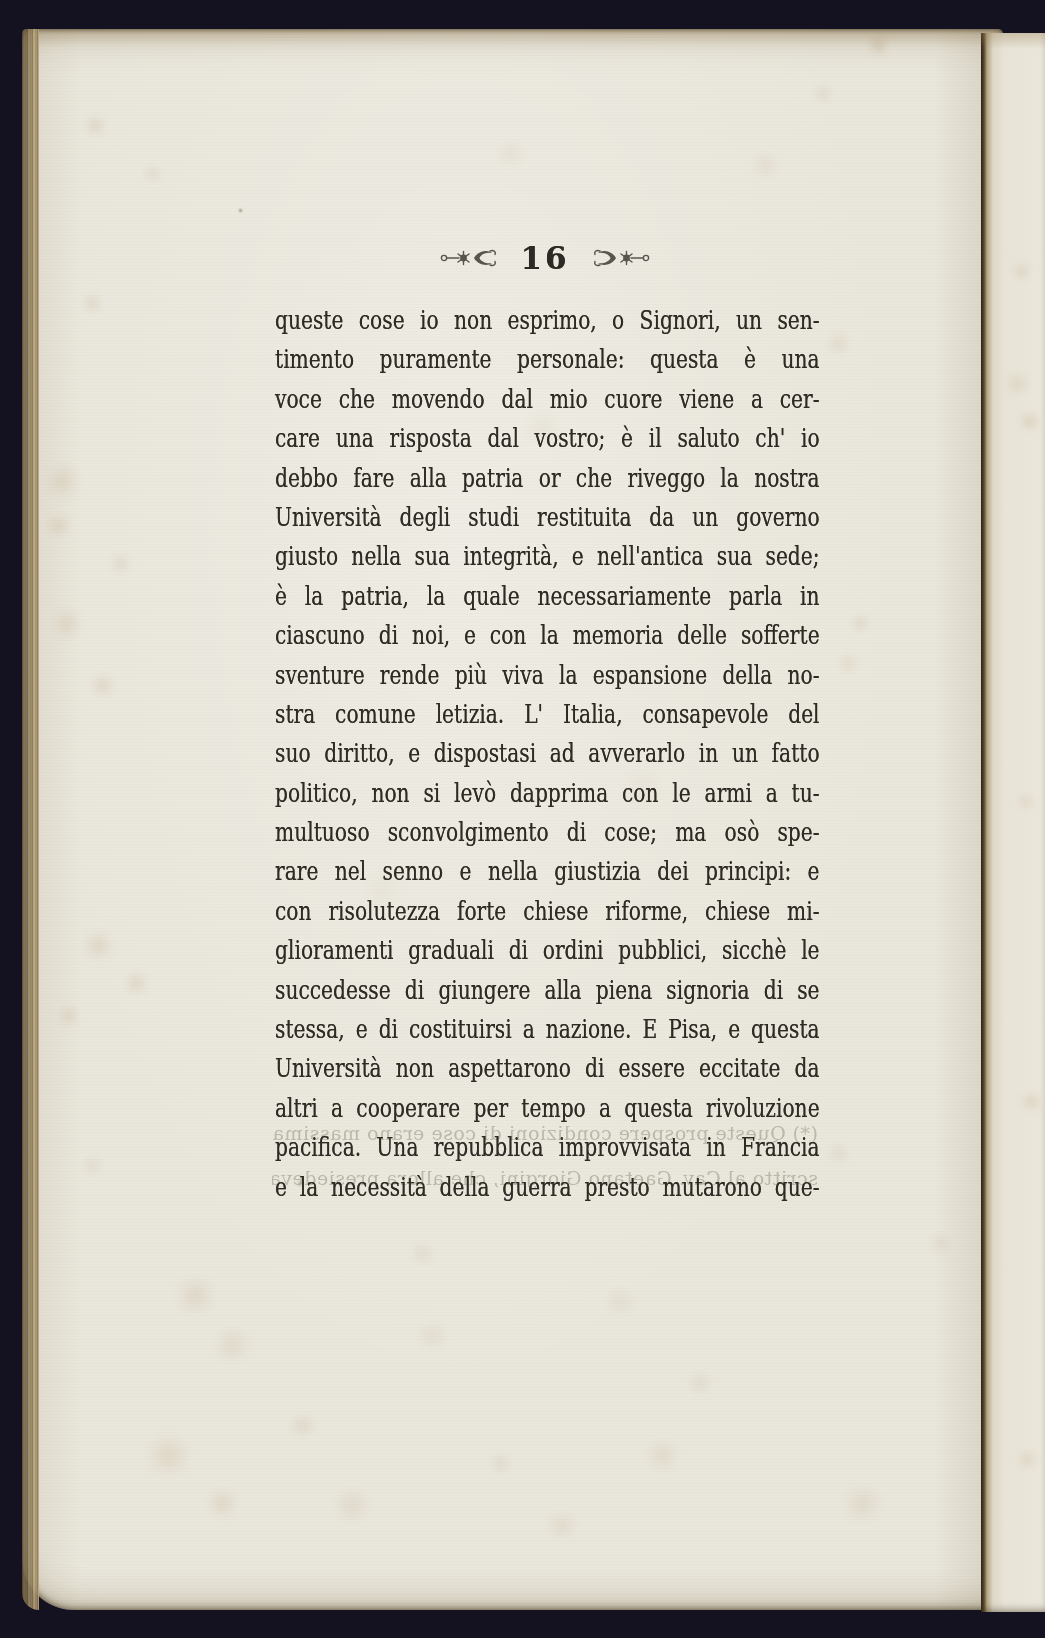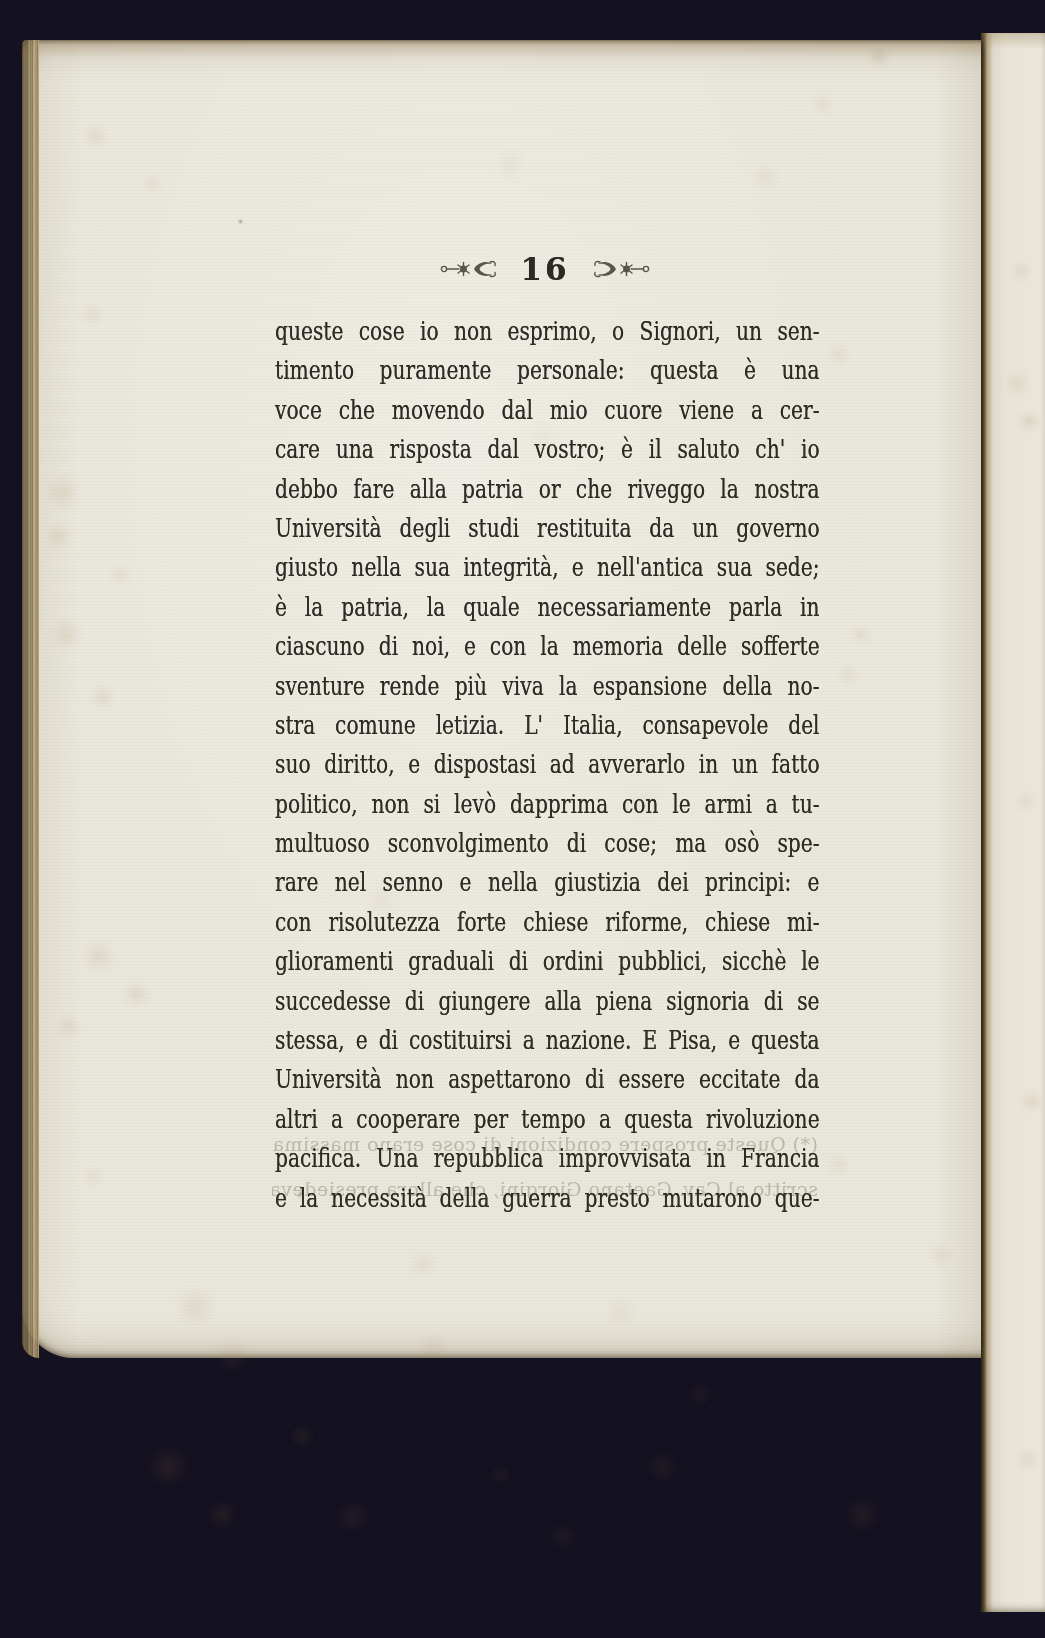--- a/index.html
+++ b/index.html
@@ -5,21 +5,21 @@
   html,body{margin:0;padding:0;}
   body{
     width:1045px;height:1638px;overflow:hidden;position:relative;
     background:#141120;
     font-family:"DejaVu Serif","Liberation Serif",serif;
   }
   .scene{position:absolute;inset:0;}
 
   
   .page-main{
-    position:absolute;left:22px;top:40px;width:981px;height:1318px;
+    position:absolute;left:22px;top:29px;width:981px;height:1581px;
     background:
       radial-gradient(ellipse at 45% 32%, rgba(255,255,255,.25), rgba(255,255,255,0) 60%),
       linear-gradient(to right, rgba(120,100,60,.10), rgba(120,100,60,0) 6%, rgba(120,100,60,0) 93%, rgba(110,90,55,.16)),
       linear-gradient(to bottom, rgba(150,125,80,.28), rgba(150,125,80,0) 18px),
       #e9e6db;
     border-radius:14px 5px 8px 52px;
     box-shadow:
       inset 0 3px 4px -2px rgba(70,55,30,.55),
       inset 4px 0 6px -3px rgba(70,55,30,.5),
       inset -4px 0 6px -3px rgba(60,48,26,.45),

